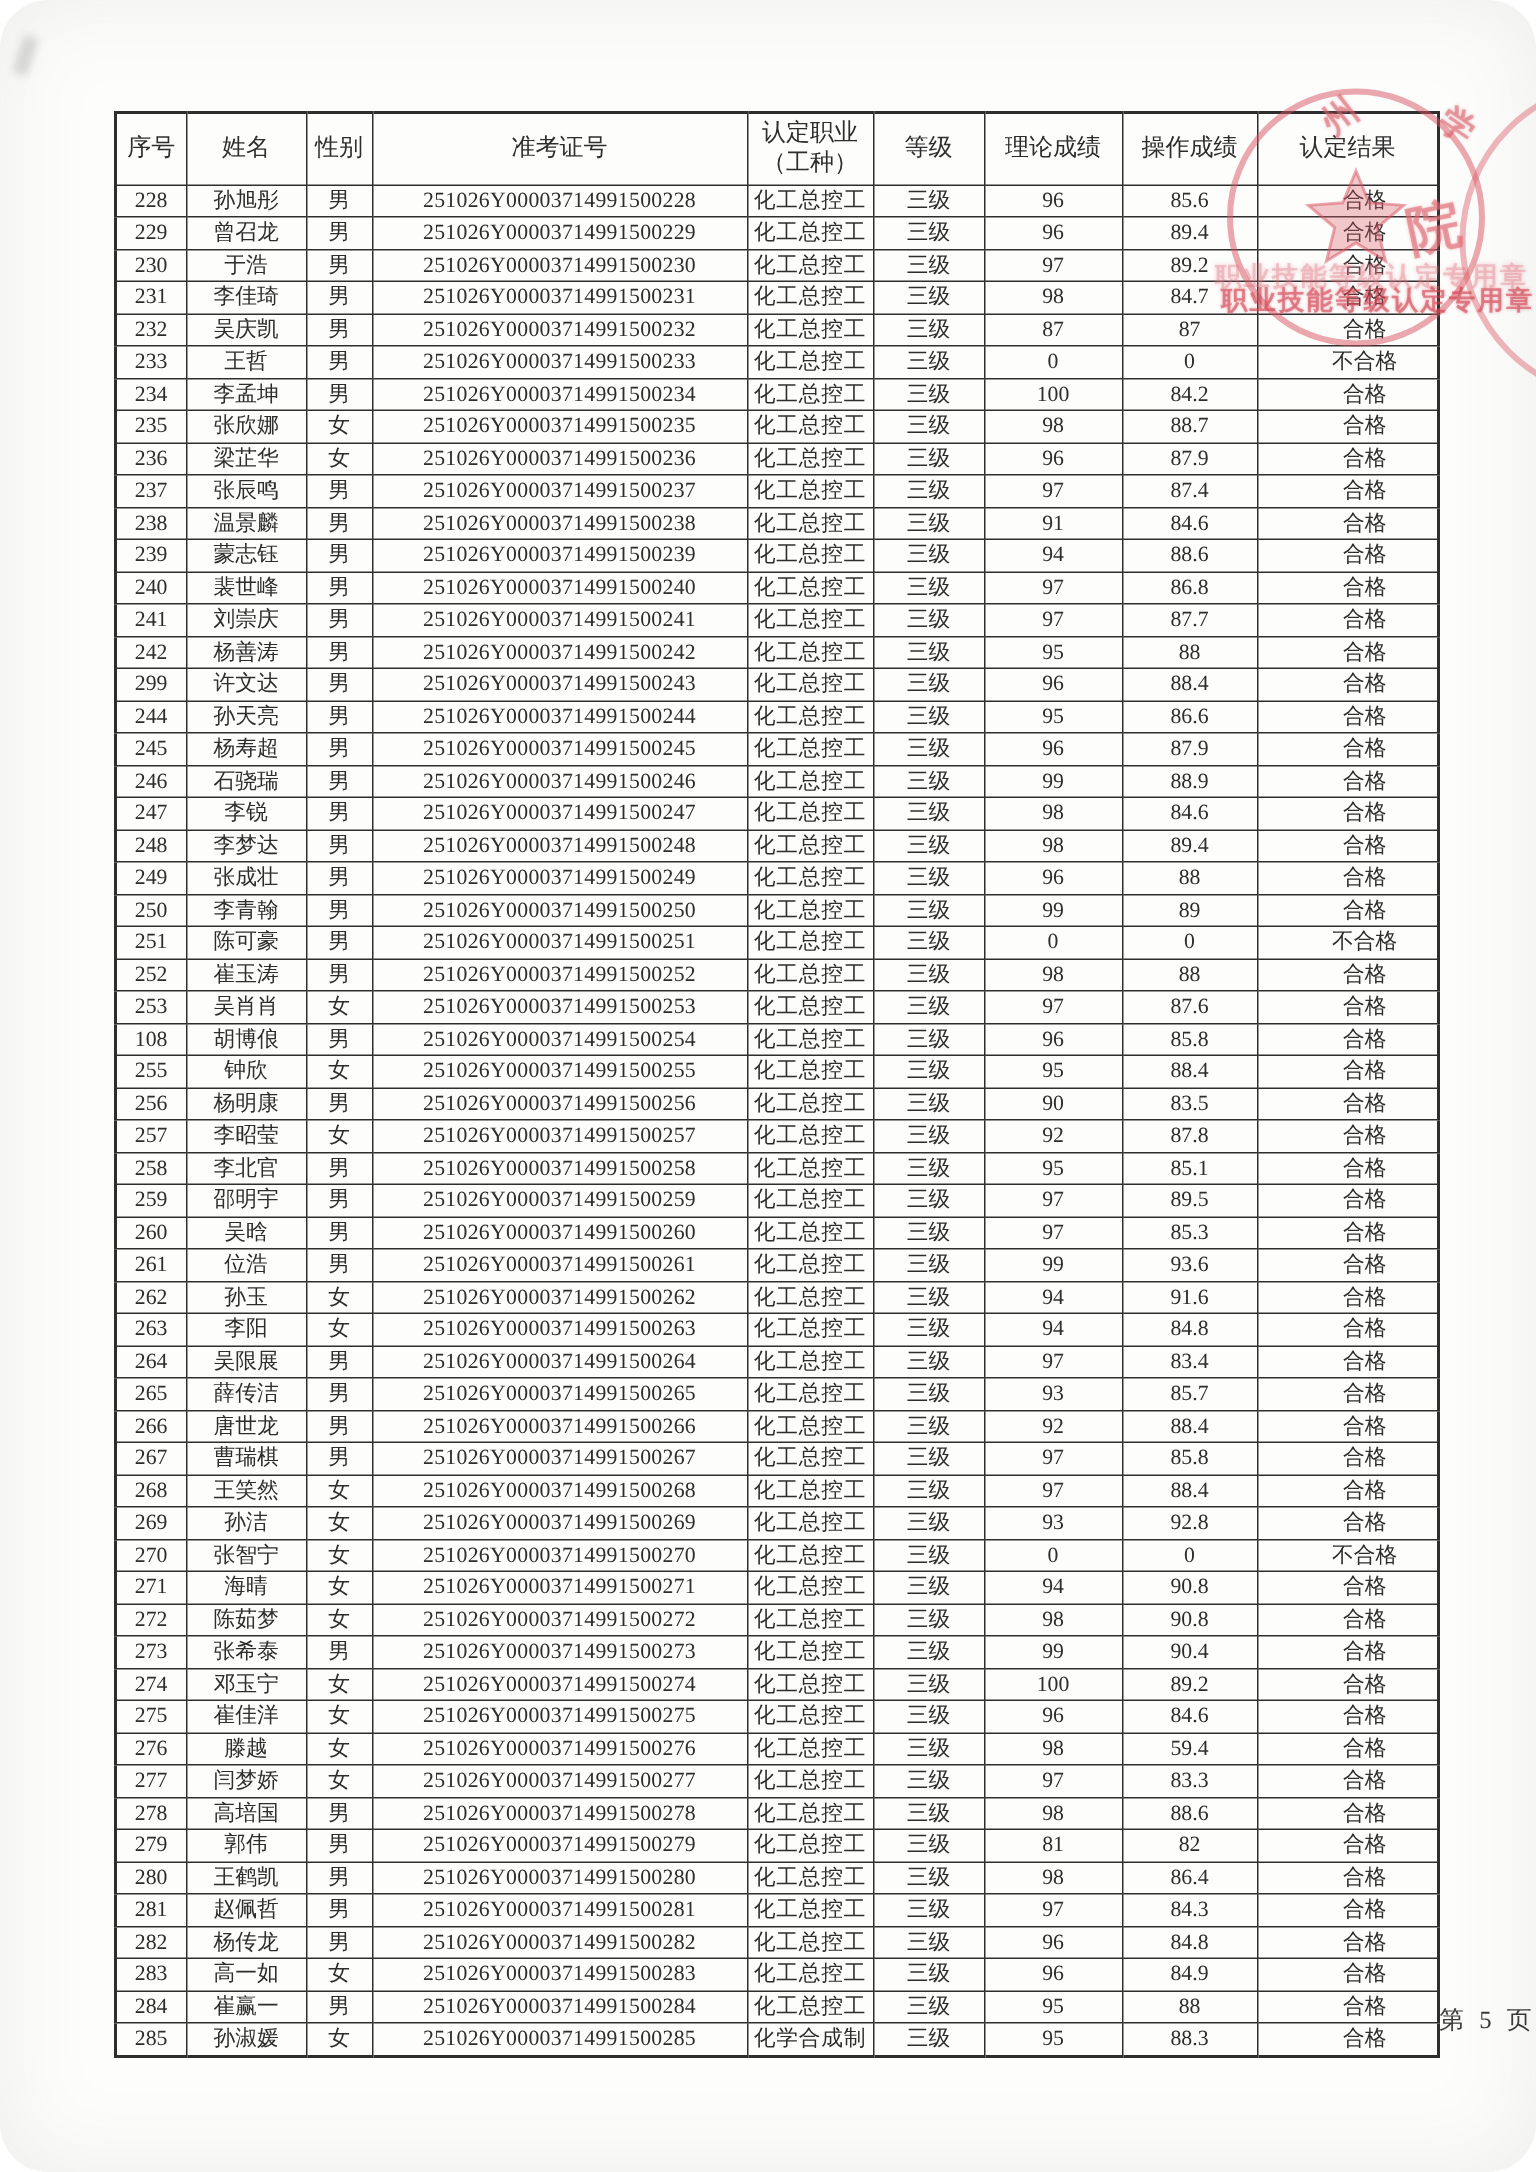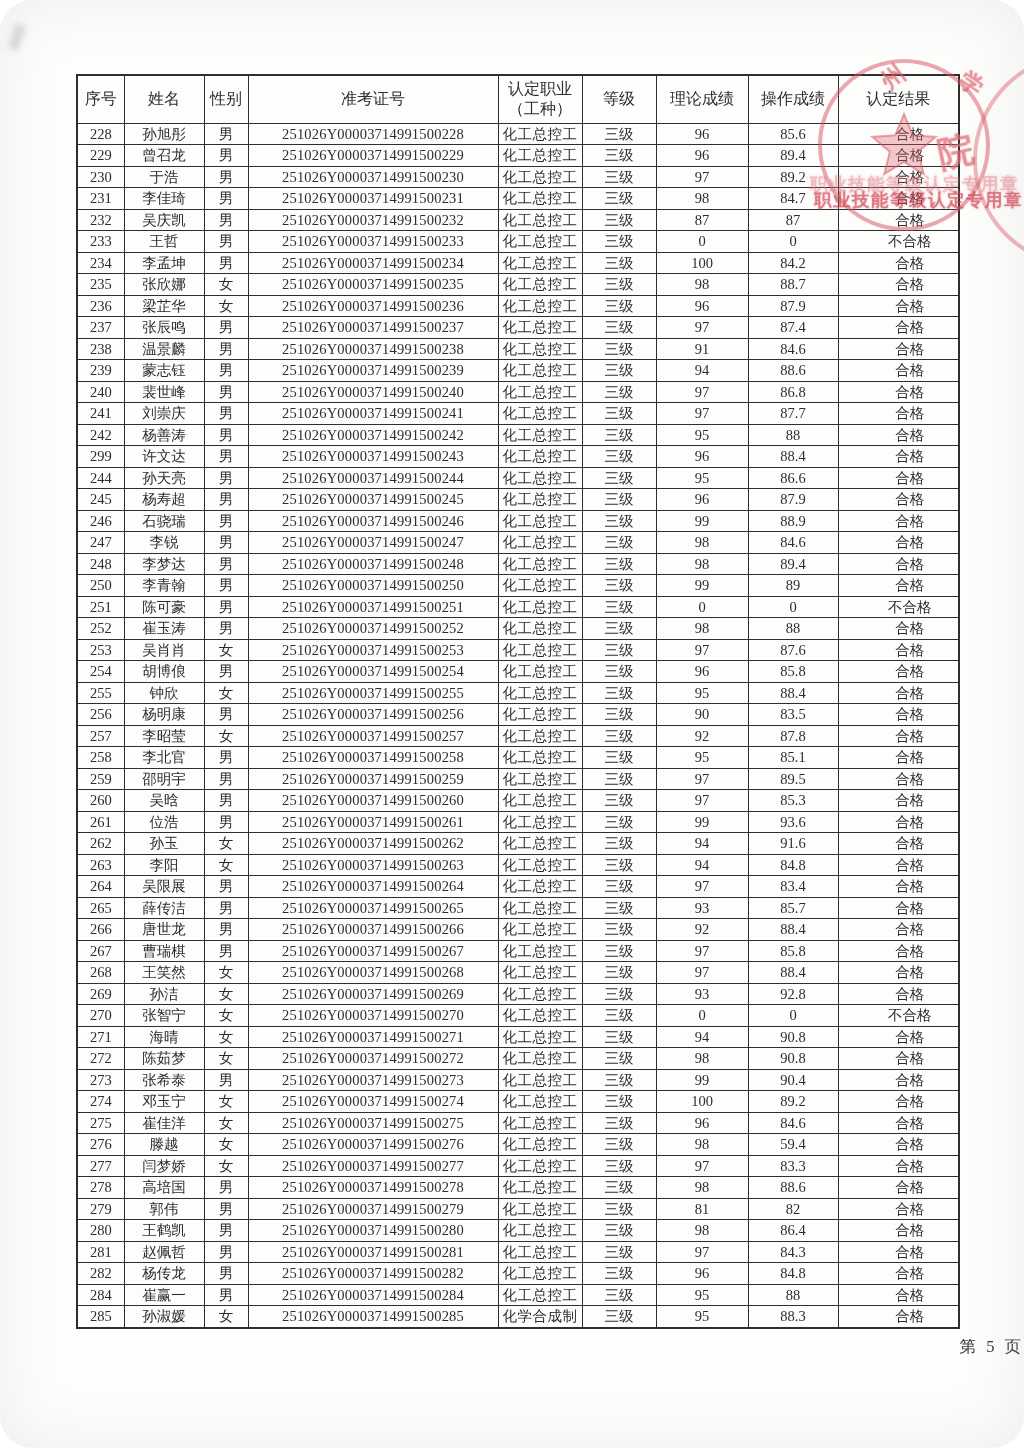--- a/index.html
+++ b/index.html
@@ -334,20 +334,31 @@
           <td class="c1">李梦达</td>
           <td class="c2">男</td>
           <td class="c3">251026Y00003714991500248</td>
           <td class="c4">化工总控工</td>
           <td class="c5">三级</td>
           <td class="c6">98</td>
           <td class="c7">89.4</td>
           <td class="c8">合格</td>
         </tr>
         <tr>
+          <td class="c0">249</td>
+          <td class="c1">张成壮</td>
+          <td class="c2">男</td>
+          <td class="c3">251026Y00003714991500249</td>
+          <td class="c4">化工总控工</td>
+          <td class="c5">三级</td>
+          <td class="c6">96</td>
+          <td class="c7">88</td>
+          <td class="c8">合格</td>
+        </tr>
+        <tr>
           <td class="c0">250</td>
           <td class="c1">李青翰</td>
           <td class="c2">男</td>
           <td class="c3">251026Y00003714991500250</td>
           <td class="c4">化工总控工</td>
           <td class="c5">三级</td>
           <td class="c6">99</td>
           <td class="c7">89</td>
           <td class="c8">合格</td>
         </tr>
@@ -378,21 +389,21 @@
           <td class="c1">吴肖肖</td>
           <td class="c2">女</td>
           <td class="c3">251026Y00003714991500253</td>
           <td class="c4">化工总控工</td>
           <td class="c5">三级</td>
           <td class="c6">97</td>
           <td class="c7">87.6</td>
           <td class="c8">合格</td>
         </tr>
         <tr>
-          <td class="c0">254</td>
+          <td class="c0">108</td>
           <td class="c1">胡博俍</td>
           <td class="c2">男</td>
           <td class="c3">251026Y00003714991500254</td>
           <td class="c4">化工总控工</td>
           <td class="c5">三级</td>
           <td class="c6">96</td>
           <td class="c7">85.8</td>
           <td class="c8">合格</td>
         </tr>
         <tr>
@@ -694,20 +705,31 @@
         </tr>
         <tr>
           <td class="c0">282</td>
           <td class="c1">杨传龙</td>
           <td class="c2">男</td>
           <td class="c3">251026Y00003714991500282</td>
           <td class="c4">化工总控工</td>
           <td class="c5">三级</td>
           <td class="c6">96</td>
           <td class="c7">84.8</td>
+          <td class="c8">合格</td>
+        </tr>
+        <tr>
+          <td class="c0">283</td>
+          <td class="c1">高一如</td>
+          <td class="c2">女</td>
+          <td class="c3">251026Y00003714991500283</td>
+          <td class="c4">化工总控工</td>
+          <td class="c5">三级</td>
+          <td class="c6">96</td>
+          <td class="c7">84.9</td>
           <td class="c8">合格</td>
         </tr>
         <tr>
           <td class="c0">284</td>
           <td class="c1">崔赢一</td>
           <td class="c2">男</td>
           <td class="c3">251026Y00003714991500284</td>
           <td class="c4">化工总控工</td>
           <td class="c5">三级</td>
           <td class="c6">95</td>

